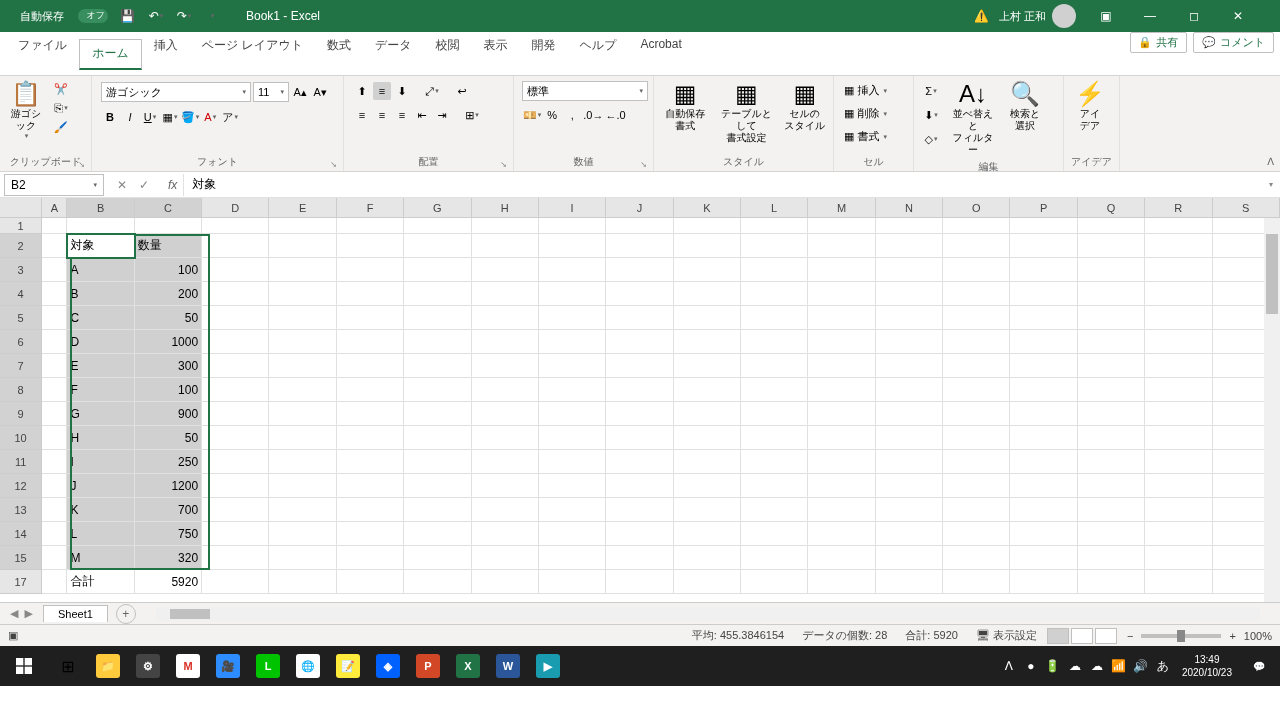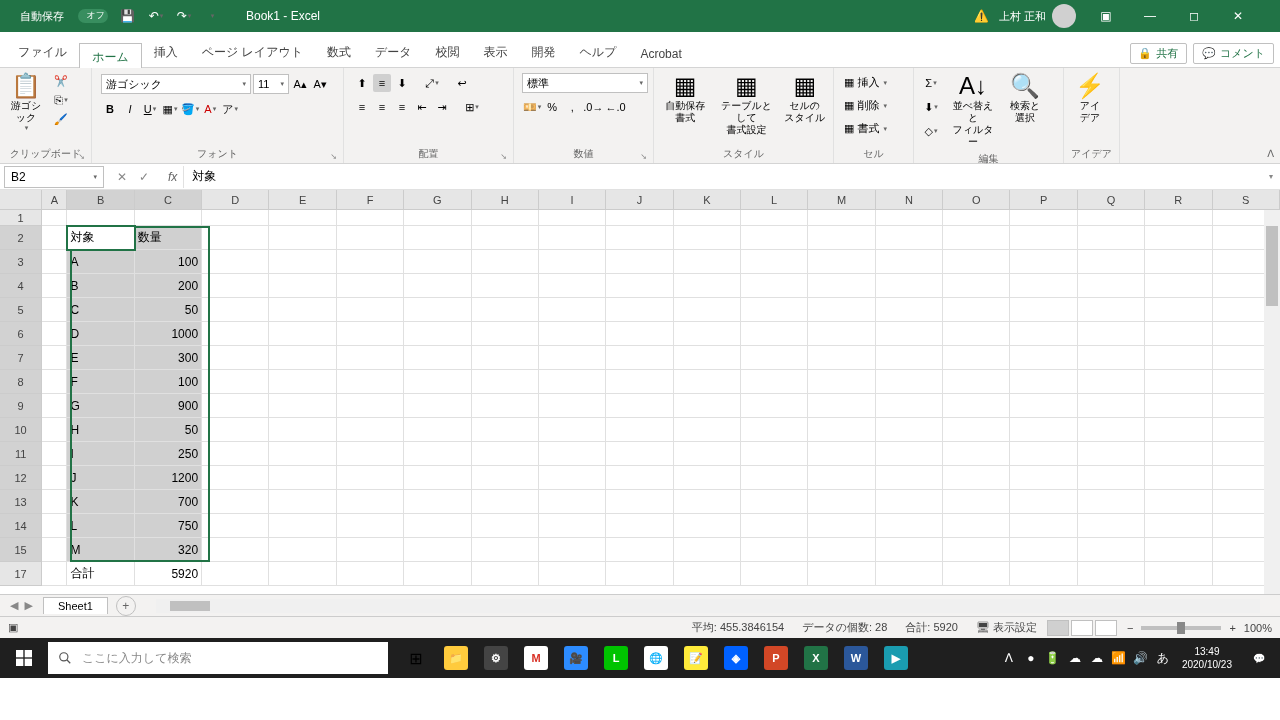--- a/index.html
+++ b/index.html
@@ -10,21 +10,21 @@
 .titlebar .toggle span { position: absolute; right: 3px; font-size: 9px; color: #fff; top: 0; }
 .titlebar .qa-btn { width: 24px; height: 24px; display: flex; align-items: center; justify-content: center; margin: 0 2px; cursor: pointer; font-size: 12px; }
 .titlebar .title { flex: 0 0 auto; margin: 0 20px; font-size: 12px; }
 .titlebar .search { flex: 0 0 340px; background: #2d8159; height: 22px; display: flex; align-items: center; padding: 0 8px; color: #c4e0d2; font-size: 12px; border-radius: 2px; }
 .titlebar .search svg { margin-right: 8px; }
 .titlebar .spacer { flex: 1; }
 .titlebar .rbtn { width: 44px; height: 32px; display: flex; align-items: center; justify-content: center; cursor: pointer; }
 .titlebar .user { display: flex; align-items: center; font-size: 11px; margin-right: 8px; }
 .titlebar .avatar { width: 24px; height: 24px; border-radius: 50%; background: #d0d0d0; margin-left: 6px; }
 
-.tabs { height: 36px; display: flex; align-items: flex-end; padding: 0 6px; border-bottom: 1px solid #d4d4d4; }
+.tabs { height: 44px; display: flex; align-items: flex-start; padding: 0 6px; border-bottom: 1px solid #d4d4d4; }
 .tabs .tab { padding: 5px 12px 6px; font-size: 12px; cursor: pointer; color: #444; }
 .tabs .tab.active { border: 1px solid #c0c0c0; border-bottom: 2px solid #217346; background: #fff; color: #217346; font-weight: 500; position: relative; top: 7px; }
 .tabs .right { margin-left: auto; display: flex; gap: 6px; padding-bottom: 3px; }
 .tabs .share-btn { border: 1px solid #c0c0c0; padding: 2px 8px; font-size: 11px; color: #217346; cursor: pointer; border-radius: 2px; display: flex; align-items: center; gap: 4px; }
 
 .ribbon { height: 96px; background: #f3f2f1; border-bottom: 1px solid #d4d4d4; display: flex; position: relative; }
 .rgroup { border-right: 1px solid #e1e1e1; padding: 2px 4px 0; display: flex; flex-direction: column; }
 .rgroup-body { flex: 1; display: flex; align-items: flex-start; gap: 2px; }
 .rgroup-label { text-align: center; font-size: 10px; color: #666; padding: 2px 0; position: relative; }
 .rgroup-label .launcher { position: absolute; right: 2px; bottom: 2px; font-size: 8px; color: #888; cursor: pointer; }
@@ -715,27 +715,20 @@
 
 <div class="taskbar">
   <div class="win">
     <svg width="16" height="16" viewBox="0 0 24 24" fill="#fff">
         <rect x="0" y="0" width="11" height="11"></rect>
         <rect x="13" y="0" width="11" height="11"></rect>
         <rect x="0" y="13" width="11" height="11"></rect>
         <rect x="13" y="13" width="11" height="11"></rect>
       </svg>
   </div>
-  <div class="search-box">
-    <svg width="14" height="14" viewBox="0 0 24 24" fill="none" stroke="#555" stroke-width="2">
-        <circle cx="10" cy="10" r="7"></circle>
-        <line x1="21" y1="21" x2="15" y2="15"></line>
-      </svg>
-    <span>ここに入力して検索</span>
-  </div>
   <div class="tb-icon">⊞</div>
   <div class="tb-icon">
       <div class="app-icon" style="background:#ffcb3d">📁</div>
     </div>
   <div class="tb-icon">
       <div class="app-icon" style="background:#444">⚙</div>
     </div>
   <div class="tb-icon">
       <div class="app-icon" style="background:#fff;color:#d93025">M</div>
     </div>

